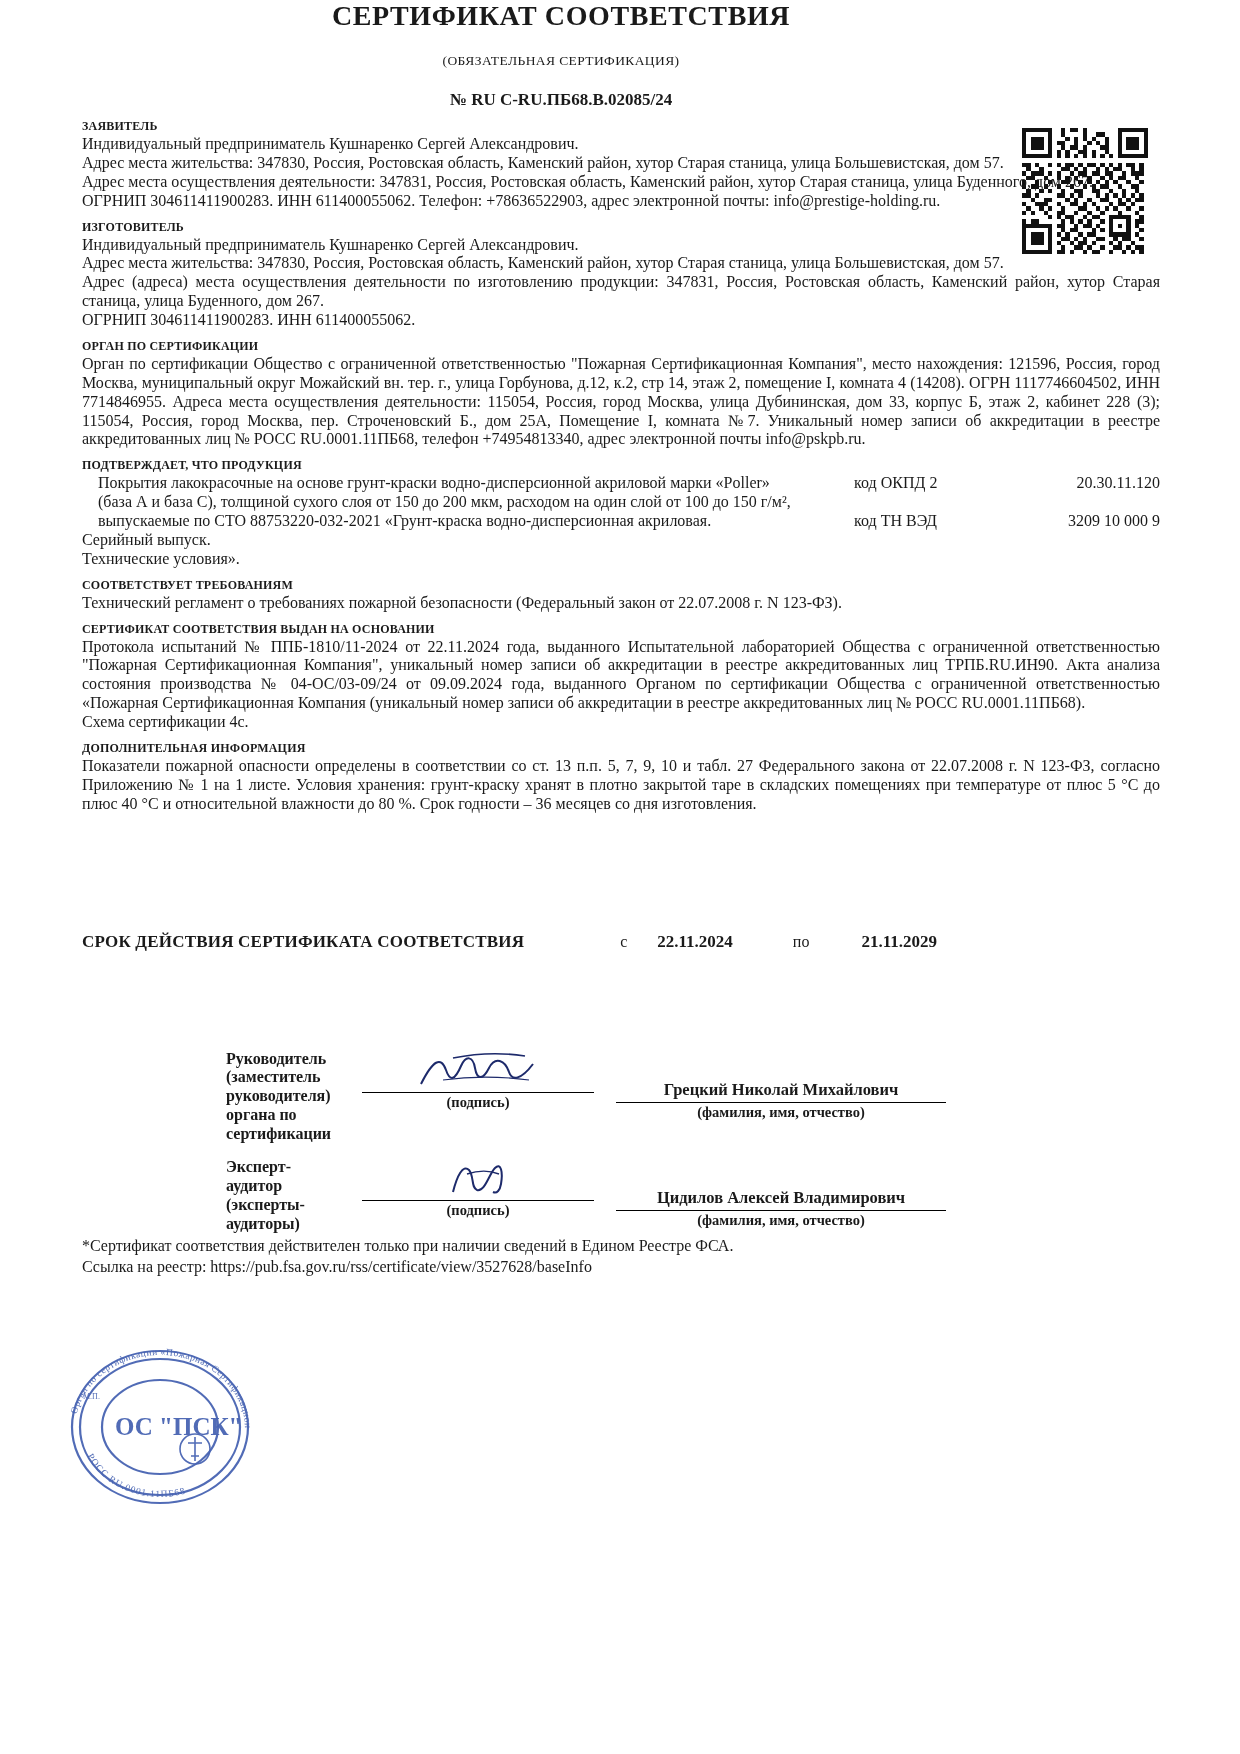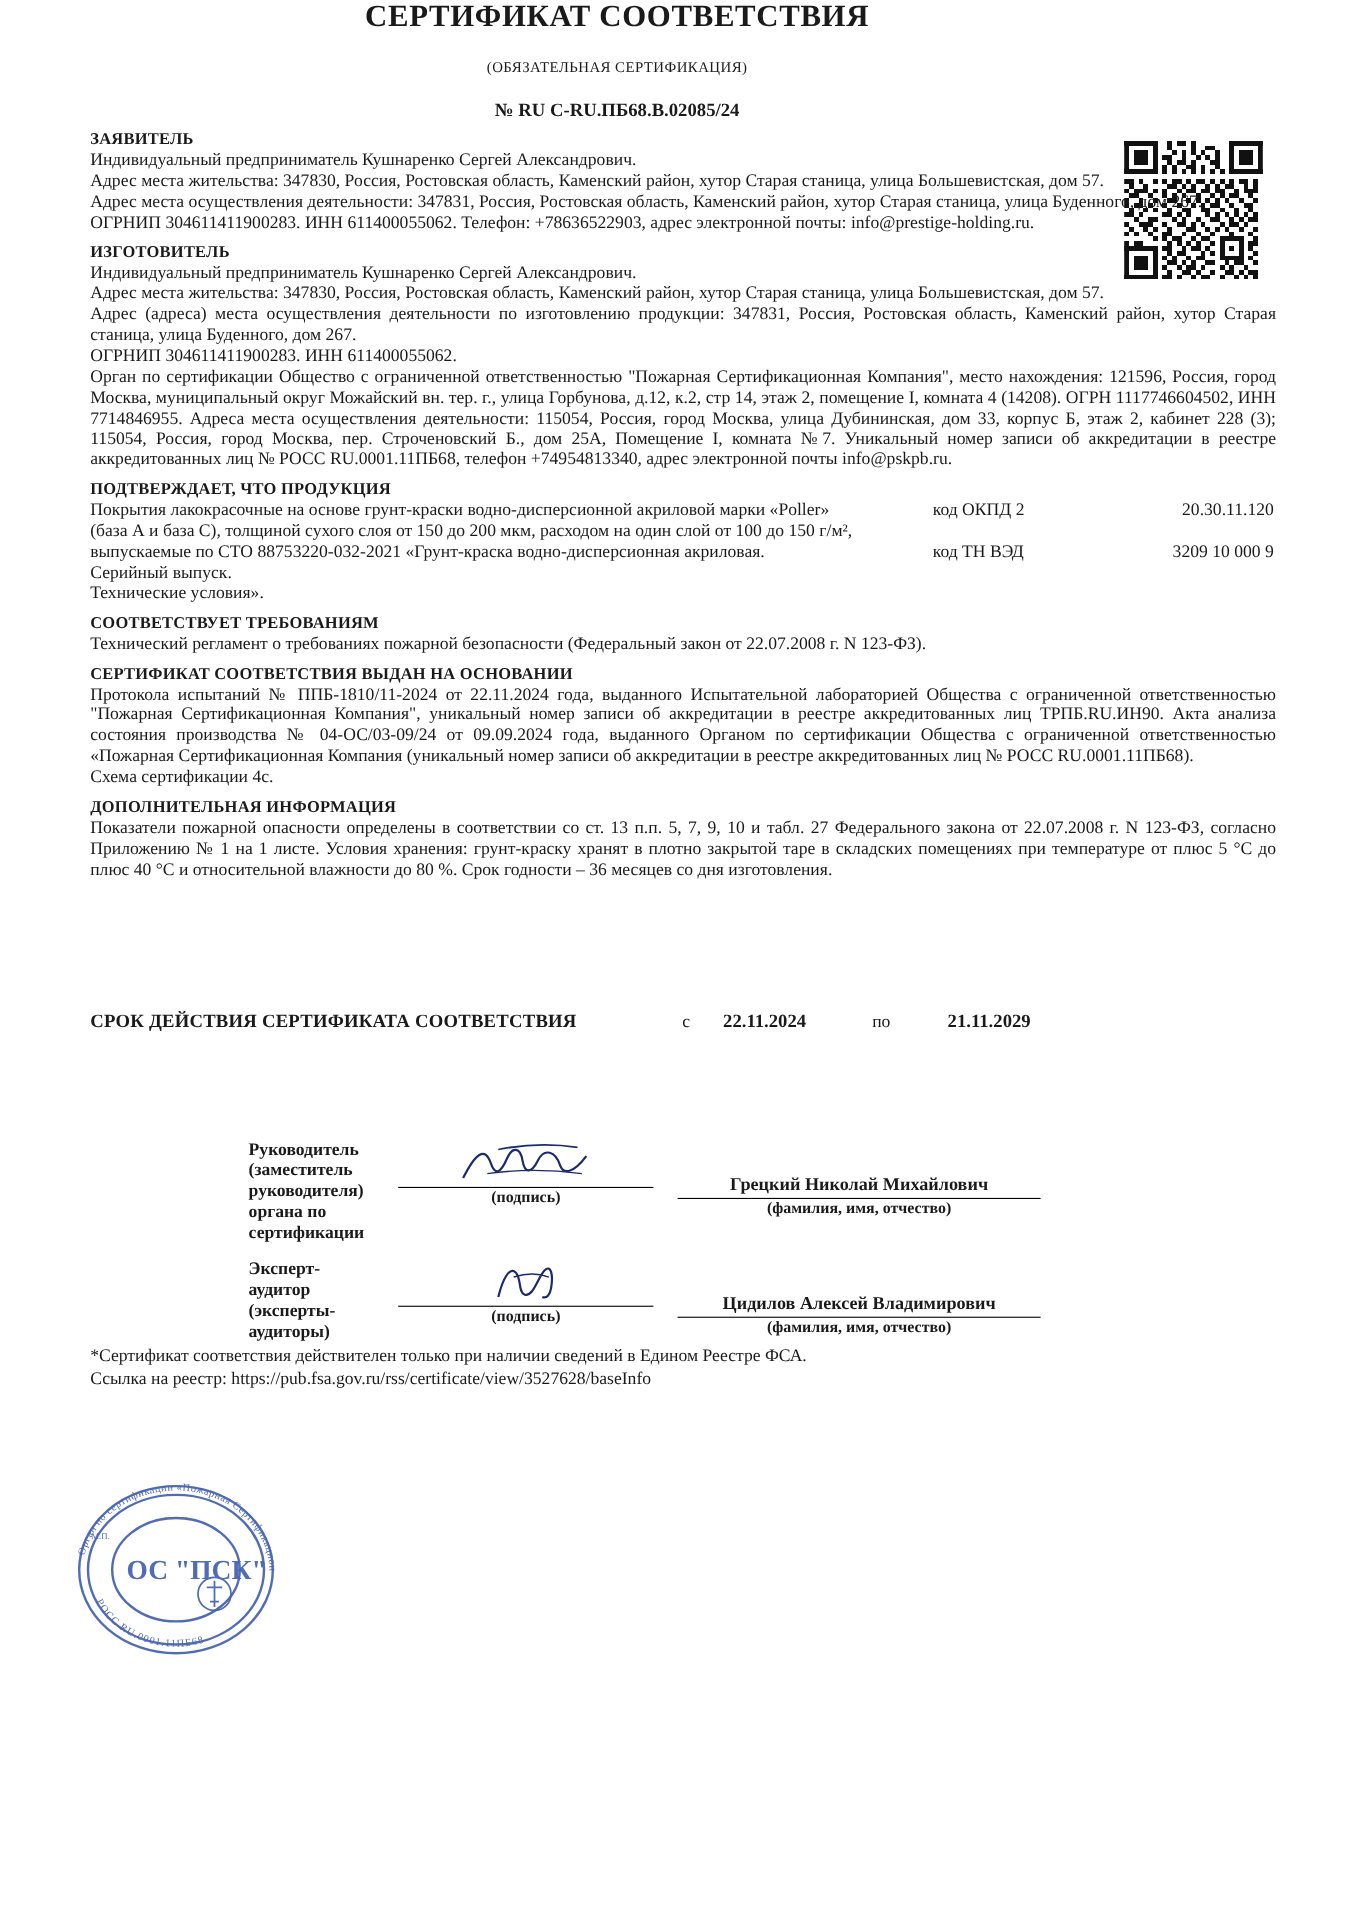--- a/index.html
+++ b/index.html
@@ -55,21 +55,21 @@
     position: absolute;
     left: 1022px;
     top: 128px;
     width: 126px;
     height: 126px;
   }
   .qr-box svg { display: block; }
 
   
   .section-head {
-    font-size: 15px;
+    font-size: 12px;
     font-weight: bold;
     margin-top: 9px;
     margin-bottom: 1px;
     letter-spacing: 0.2px;
   }
   .para {
     font-size: 16px;
     line-height: 1.18;
     text-align: justify;
     margin: 0;
@@ -84,20 +84,21 @@
   }
   .prod-line {
     display: flex;
     align-items: flex-start;
     font-size: 16px;
     line-height: 1.18;
   }
   .prod-text {
     width: 760px;
     text-align: justify;
+    margin-left: 16px;
   }
   .prod-code-label {
     width: 140px;
     text-align: left;
     padding-left: 6px;
   }
   .prod-code-val {
     width: 170px;
     text-align: right;
   }
@@ -444,20 +445,21 @@
 
     <div class="block">
       <div class="section-head">ИЗГОТОВИТЕЛЬ</div>
       <p class="para nj">Индивидуальный предприниматель Кушнаренко Сергей Александрович.</p>
       <p class="para nj">Адрес места жительства: 347830, Россия, Ростовская область, Каменский район, хутор Старая станица, улица Большевистская, дом 57.</p>
       <p class="para">Адрес (адреса) места осуществления деятельности по изготовлению продукции: 347831, Россия, Ростовская область, Каменский район, хутор Старая станица, улица Буденного, дом 267.</p>
       <p class="para nj">ОГРНИП 304611411900283. ИНН 611400055062.</p>
     </div>
 
     <div class="block">
+      <div class="section-head">ОРГАН ПО СЕРТИФИКАЦИИ</div>
       <p class="para">Орган по сертификации Общество с ограниченной ответственностью "Пожарная Сертификационная Компания", место нахождения: 121596, Россия, город Москва, муниципальный округ Можайский вн. тер. г., улица Горбунова, д.12, к.2, стр 14, этаж 2, помещение I, комната 4 (14208). ОГРН 1117746604502, ИНН 7714846955. Адреса места осуществления деятельности: 115054, Россия, город Москва, улица Дубининская, дом 33, корпус Б, этаж 2, кабинет 228 (3); 115054, Россия, город Москва, пер. Строченовский Б., дом 25А, Помещение I, комната №7. Уникальный номер записи об аккредитации в реестре аккредитованных лиц № РОСС RU.0001.11ПБ68, телефон +74954813340, адрес электронной почты info@pskpb.ru.</p>
     </div>
 
     <div class="block product-wrap">
       <div class="section-head">ПОДТВЕРЖДАЕТ, ЧТО ПРОДУКЦИЯ</div>
 
       <div class="prod-line">
         <div class="prod-text">Покрытия лакокрасочные на основе грунт-краски водно-дисперсионной акриловой марки «Poller»</div>
         <div class="prod-code-label">код ОКПД 2</div>
         <div class="prod-code-val">20.30.11.120</div>

